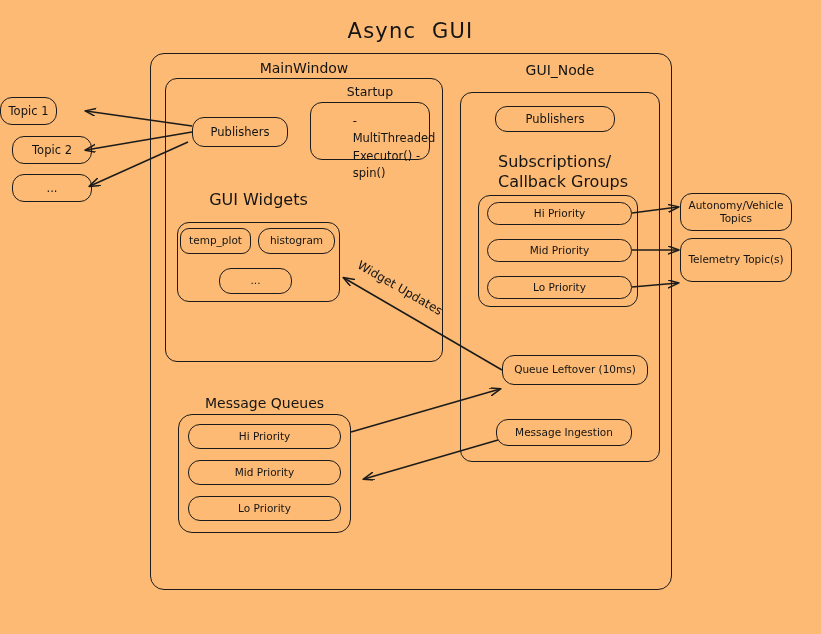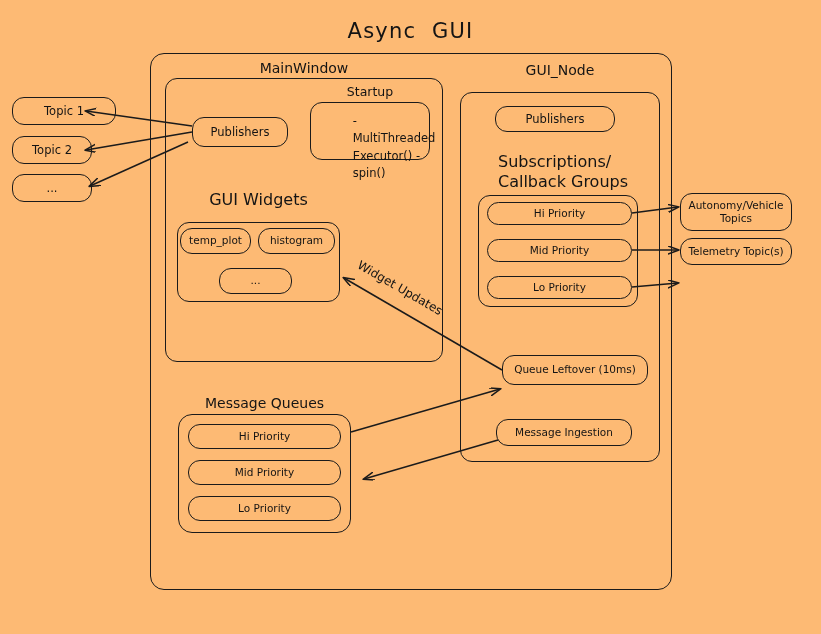--- a/index.html
+++ b/index.html
@@ -117,21 +117,21 @@
       <path d="M351,432 L500,389" marker-end="url(#ah)"></path>
     </g>
 
     <g stroke="#1b1b1b" stroke-width="1.5" fill="none">
       <path d="M498,440 L364,479" marker-end="url(#ah)"></path>
     </g>
   </svg>
 
   <div class="node" style="left:150px; top:53px; width:522px; height:537px; border-radius:14px;"></div>
 
-  <div class="node box-text" style="left:12px; top:97px; width:104px; height:28px;">
+  <div class="node box-text" style="left:0; top:97px; width:57px; height:28px;">
     <span>Topic 1</span>
   </div>
   <div class="node box-text" style="left:12px; top:136px; width:80px; height:28px;">
     <span>Topic 2</span>
   </div>
   <div class="node box-text" style="left:12px; top:174px; width:80px; height:28px;">
     <span>...</span>
   </div>
 
   <div class="label group-title" style="left:165px; top:60px; width:278px;">MainWindow</div>
@@ -143,21 +143,21 @@
 
   <div class="label group-title" style="left:310px; top:84px; width:120px; font-size:12.5px;">Startup</div>
   <div class="node" style="left:310px; top:102px; width:120px; height:58px;padding-left:48px;">
     <span class="startup-list">-  MultiThreaded
    Executor()
 -  spin()</span>
   </div>
 
   <div class="label group-title-lg" style="left:177px; top:190px; width:163px;">GUI Widgets</div>
   <div class="node" style="left:177px; top:222px; width:163px; height:80px;"></div>
-  <div class="node box-text-sm" style="left:180px; top:228px; width:71px; height:26px;">
+  <div class="node box-text-sm" style="left:180px; top:228px; width:71px; height:26px;border-radius:9px;">
     <span>temp_plot</span>
   </div>
   <div class="node box-text-sm" style="left:258px; top:228px; width:77px; height:26px;">
     <span>histogram</span>
   </div>
   <div class="node box-text-sm" style="left:219px; top:268px; width:73px; height:26px;">
     <span>...</span>
   </div>
 
   <div class="label group-title" style="left:460px; top:62px; width:200px;">GUI_Node</div>
@@ -197,19 +197,19 @@
     <span>Mid Priority</span>
   </div>
   <div class="node box-text-sm" style="left:188px; top:496px; width:153px; height:25px;">
     <span>Lo Priority</span>
   </div>
 
   <div class="node box-text-sm" style="left:680px; top:193px; width:112px; height:38px;">
     <span>Autonomy/Vehicle
 Topics</span>
   </div>
-  <div class="node box-text-sm" style="left:680px; top:238px; width:112px; height:27px;">
+  <div class="node box-text-sm" style="left:680px; top:238px; width:112px; height:44px;">
     <span>Telemetry Topic(s)</span>
   </div>
 
   <div class="rot-label" style="left:362px; top:258px; transform: rotate(30deg);">Widget Updates</div>
 
 </div>
 
 </body></html>

